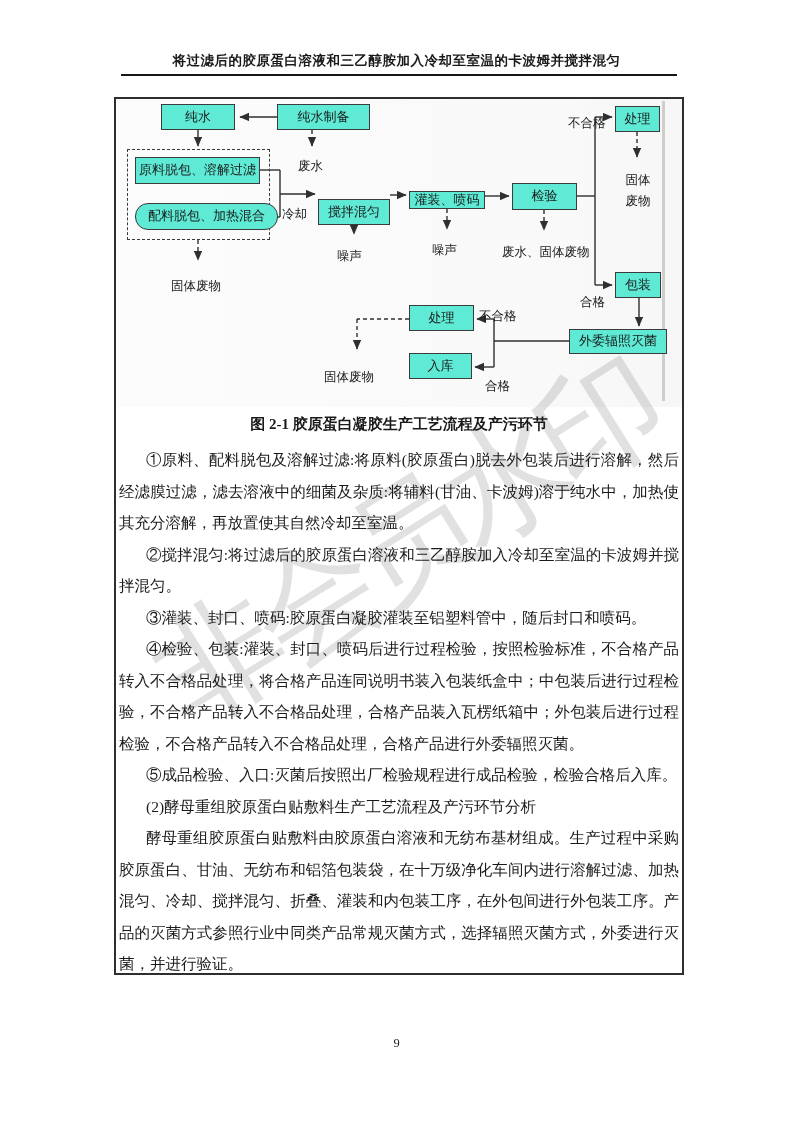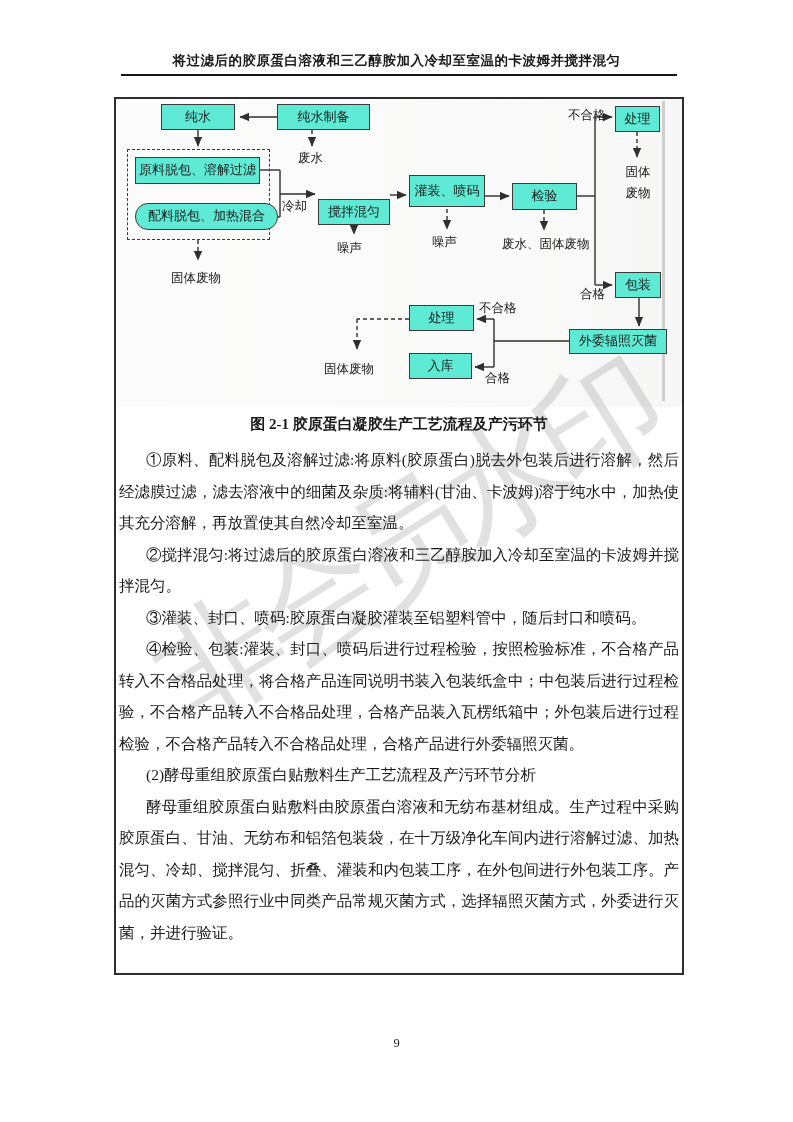--- a/index.html
+++ b/index.html
@@ -27,21 +27,21 @@
   .scan-edge{position:absolute;left:546px;top:2px;width:3px;height:300px;background:rgba(120,114,108,.30);}
   .flow-svg{position:absolute;left:0;top:0;width:568px;height:312px;}
   .node{
     position:absolute;border:1.5px solid #3b3b3b;background:#5eead4;
     display:flex;align-items:center;justify-content:center;
     font-size:13px;line-height:1.1;white-space:nowrap;box-sizing:border-box;
   }
   .dashed-group{
     position:absolute;border:1.6px dashed #3b3b3b;background:transparent;box-sizing:border-box;
   }
-  .flabel{position:absolute;font-size:12.5px;white-space:nowrap;}
+  .flabel{position:absolute;font-size:12.5px;white-space:nowrap;margin-top:8px;}
   .flabel.center{text-align:center;}
   .fig-caption{
     margin:3px 0 0 0;text-align:center;font-weight:bold;font-size:15px;line-height:20px;
   }
   .body-text{margin-top:10px;padding:0 3px 0 3px;font-size:15.5px;line-height:31.5px;text-align:justify;}
   .body-text p{margin:0;text-indent:27px;}
   .watermark{
     position:absolute;left:406px;top:544px;z-index:1;
     transform:translate(-50%,-50%) rotate(-32deg);
     font-size:125px;letter-spacing:-13px;white-space:nowrap;
@@ -100,21 +100,21 @@
         </g>
       </svg>
 
       <div class="dashed-group" style="left:11px;top:50px;width:143px;height:91px;"></div>
 
       <div class="node" style="left:45px;top:5px;width:74px;height:26px;">纯水</div>
       <div class="node" style="left:161px;top:5px;width:93px;height:26px;">纯水制备</div>
       <div class="node" style="left:19px;top:58px;width:125px;height:27px;">原料脱包、溶解过滤</div>
       <div class="node" style="left:19px;top:104px;width:143px;height:27px;border-radius:13px;">配料脱包、加热混合</div>
       <div class="node" style="left:202px;top:100px;width:72px;height:26px;">搅拌混匀</div>
-      <div class="node" style="left:293px;top:76px;width:76px;height:32px;">灌装、喷码</div>
+      <div class="node" style="left:293px;top:92px;width:76px;height:18px;">灌装、喷码</div>
       <div class="node" style="left:396px;top:84px;width:65px;height:27px;">检验</div>
       <div class="node" style="left:499px;top:7px;width:45px;height:26px;">处理</div>
       <div class="node" style="left:499px;top:173px;width:46px;height:26px;">包装</div>
       <div class="node" style="left:453px;top:230px;width:98px;height:25px;">外委辐照灭菌</div>
       <div class="node" style="left:293px;top:206px;width:65px;height:26px;">处理</div>
       <div class="node" style="left:293px;top:254px;width:63px;height:26px;">入库</div>
 
       <span class="flabel" style="left:182px;top:51px;">废水</span>
       <span class="flabel" style="left:166px;top:99px;">冷却</span>
       <span class="flabel" style="left:221px;top:141px;">噪声</span>
@@ -129,20 +129,21 @@
       <span class="flabel" style="left:208px;top:262px;">固体废物</span>
     </div>
 
     <div class="fig-caption">图 2-1 胶原蛋白凝胶生产工艺流程及产污环节</div>
 
     <div class="body-text">
       <p>①原料、配料脱包及溶解过滤:将原料(胶原蛋白)脱去外包装后进行溶解，然后经滤膜过滤，滤去溶液中的细菌及杂质:将辅料(甘油、卡波姆)溶于纯水中，加热使其充分溶解，再放置使其自然冷却至室温。</p>
       <p>②搅拌混匀:将过滤后的胶原蛋白溶液和三乙醇胺加入冷却至室温的卡波姆并搅拌混匀。</p>
       <p>③灌装、封口、喷码:胶原蛋白凝胶灌装至铝塑料管中，随后封口和喷码。</p>
       <p>④检验、包装:灌装、封口、喷码后进行过程检验，按照检验标准，不合格产品转入不合格品处理，将合格产品连同说明书装入包装纸盒中；中包装后进行过程检验，不合格产品转入不合格品处理，合格产品装入瓦楞纸箱中；外包装后进行过程检验，不合格产品转入不合格品处理，合格产品进行外委辐照灭菌。</p>
+      <p>⑤成品检验、入口:灭菌后按照出厂检验规程进行成品检验，检验合格后入库。</p>
       <p>(2)酵母重组胶原蛋白贴敷料生产工艺流程及产污环节分析</p>
       <p>酵母重组胶原蛋白贴敷料由胶原蛋白溶液和无纺布基材组成。生产过程中采购胶原蛋白、甘油、无纺布和铝箔包装袋，在十万级净化车间内进行溶解过滤、加热混匀、冷却、搅拌混匀、折叠、灌装和内包装工序，在外包间进行外包装工序。产品的灭菌方式参照行业中同类产品常规灭菌方式，选择辐照灭菌方式，外委进行灭菌，并进行验证。</p>
     </div>
 
   </div>
 
   <div class="page-number">9</div>
 
 </div>
 

